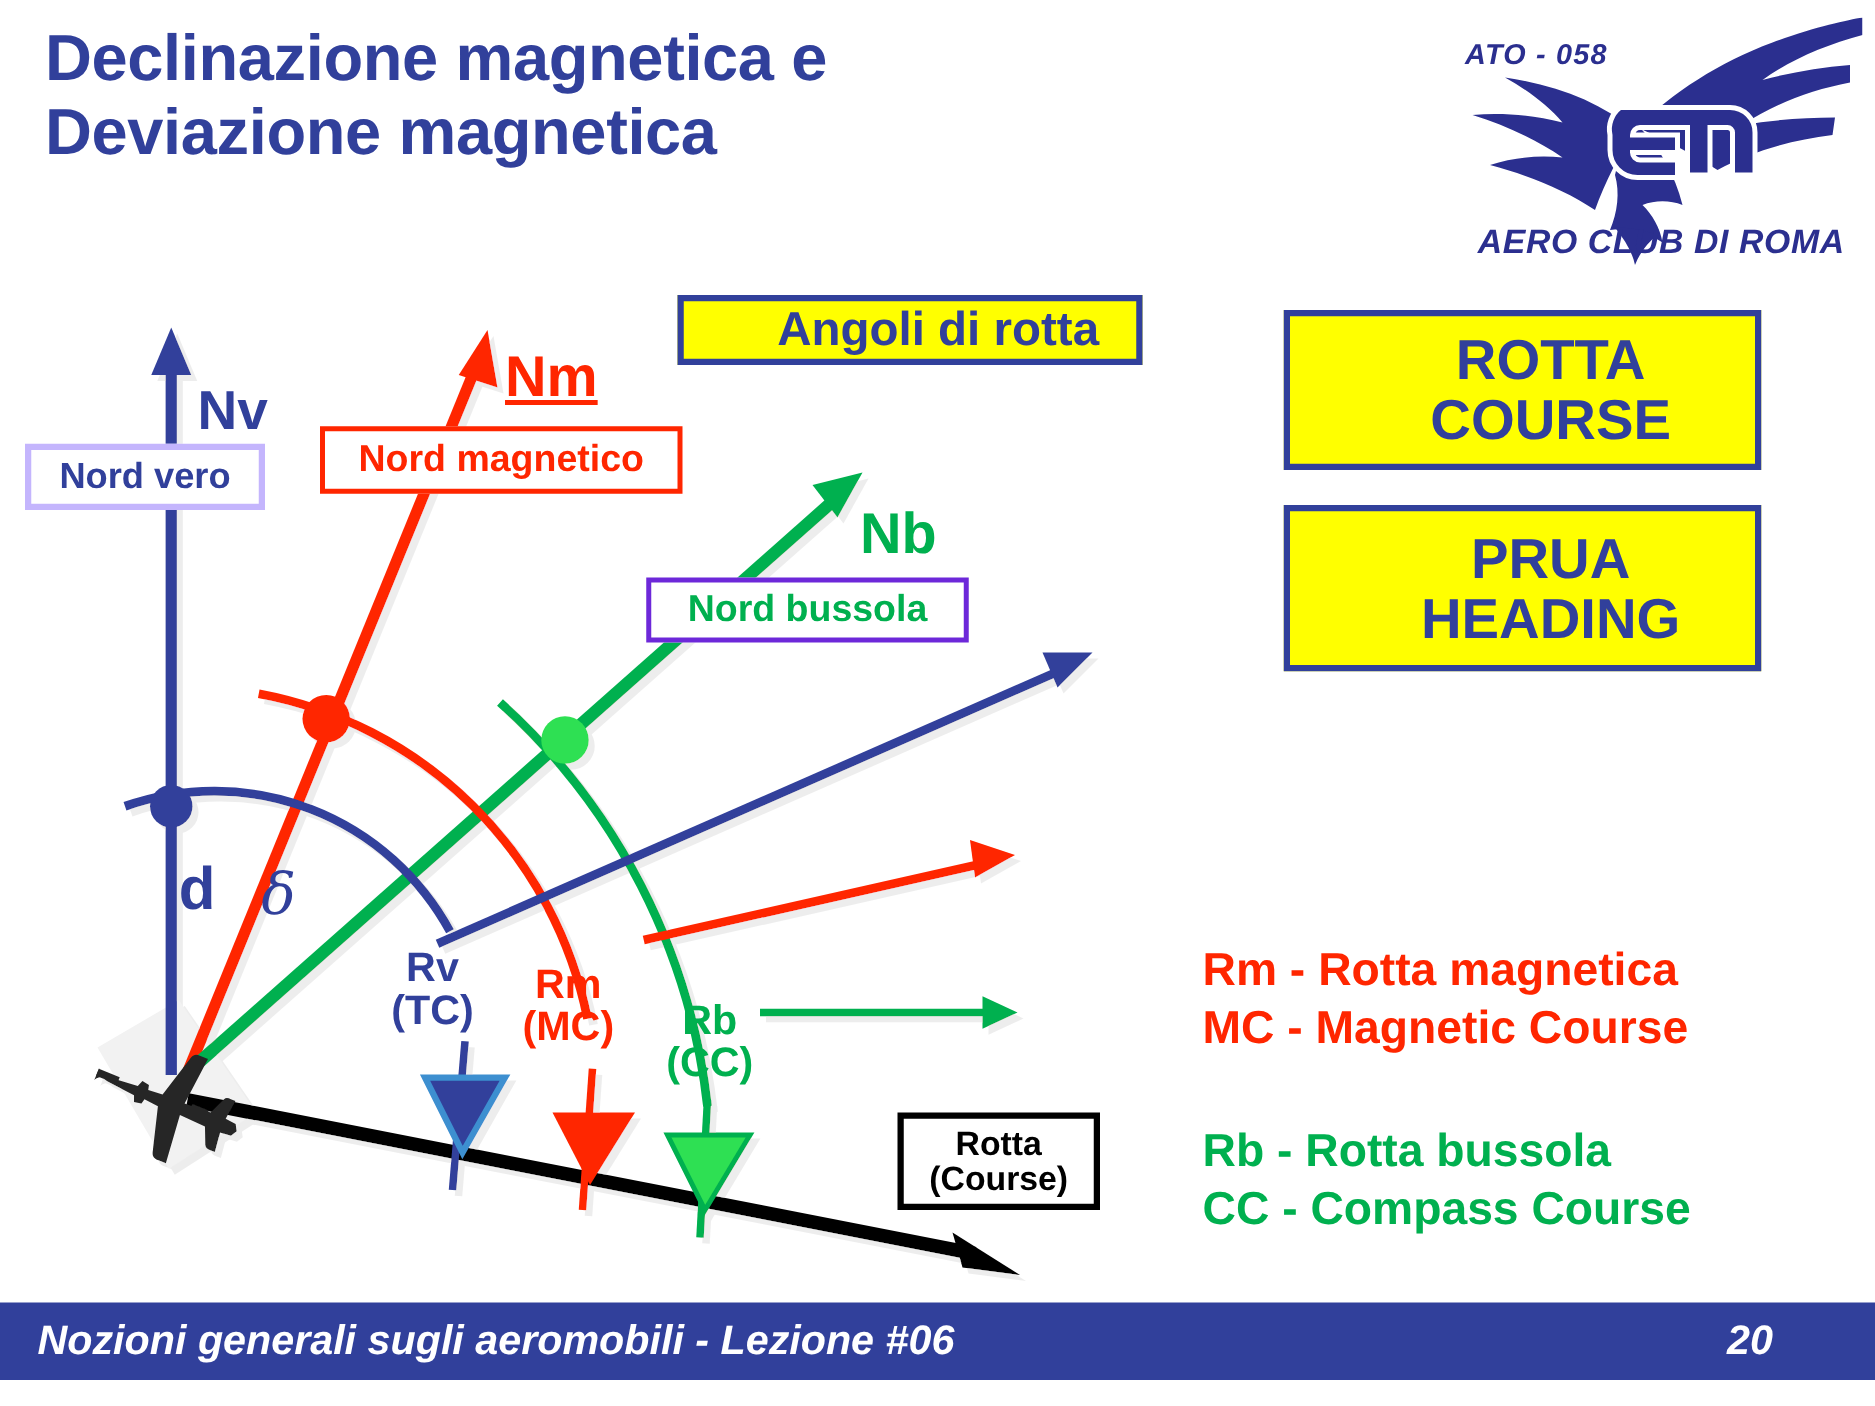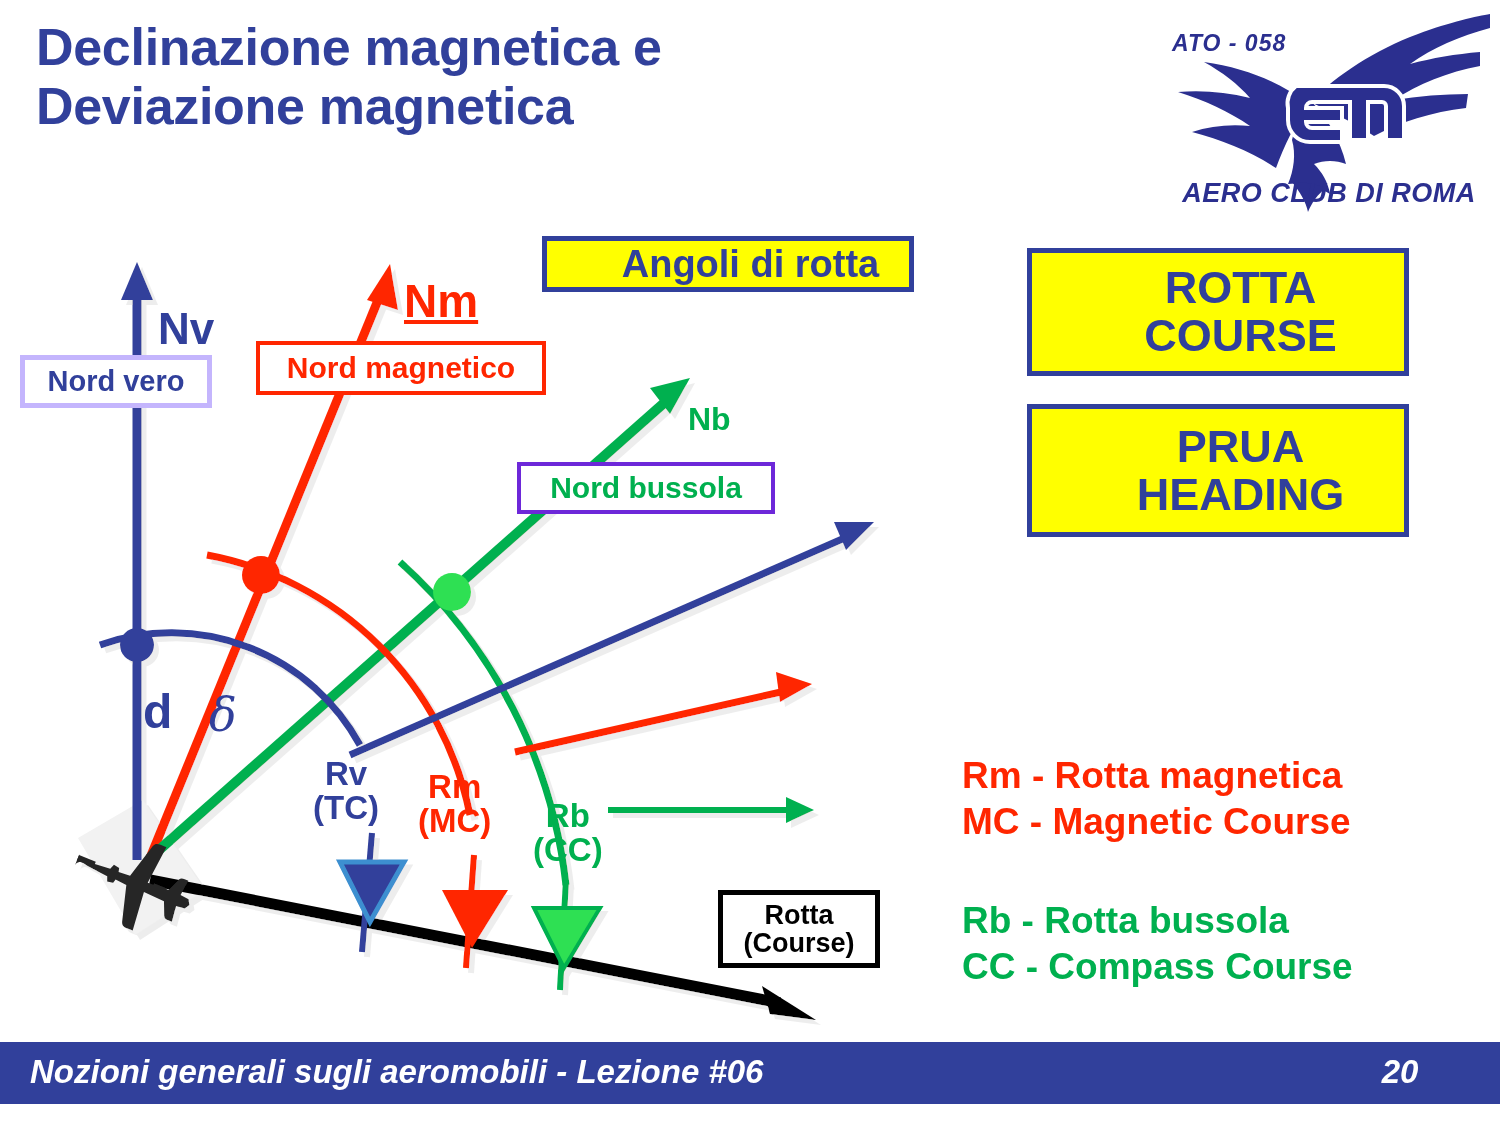--- a/index.html
+++ b/index.html
@@ -146,21 +146,21 @@
   
   .dlabel {
     position: absolute;
     font-weight: bold;
     white-space: pre-line;
     line-height: 1.02;
     text-align: center;
   }
   #lab-nv { left: 158px; top: 275px; color: #31409B; font-size: 44px; margin-top: 32px; }
   #lab-nm { left: 404px; top: 278px; color: #FF2600; font-size: 46px; text-decoration: underline; }
-  #lab-nb { left: 688px; top: 403px; color: #00B04F; font-size: 32px; }
+  #lab-nb { left: 688px; top: 403px; color: #00B04F; font-size: 46px; }
   #lab-d  { left: 143px; top: 688px; color: #31409B; font-size: 48px; }
   #lab-delta { left: 209px; top: 692px; color: #31409B; font-size: 46px; font-style: italic; font-family: "DejaVu Serif", serif; font-weight: normal; }
   #lab-rv { left: 313px; top: 757px; color: #31409B; font-size: 33px; }
   #lab-rm { left: 418px; top: 770px; color: #FF2600; font-size: 33px; }
   #lab-rb { left: 533px; top: 799px; color: #00B04F; font-size: 33px; }
 
   
   #footer {
     position: absolute;
     left: 0; top: 1042px;

